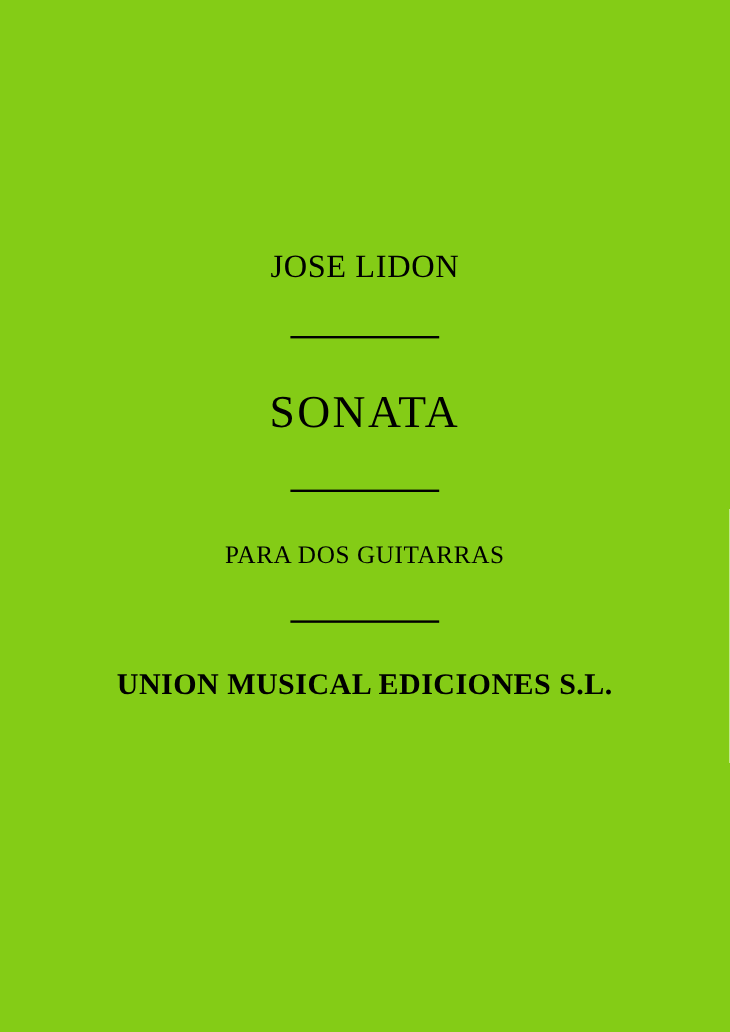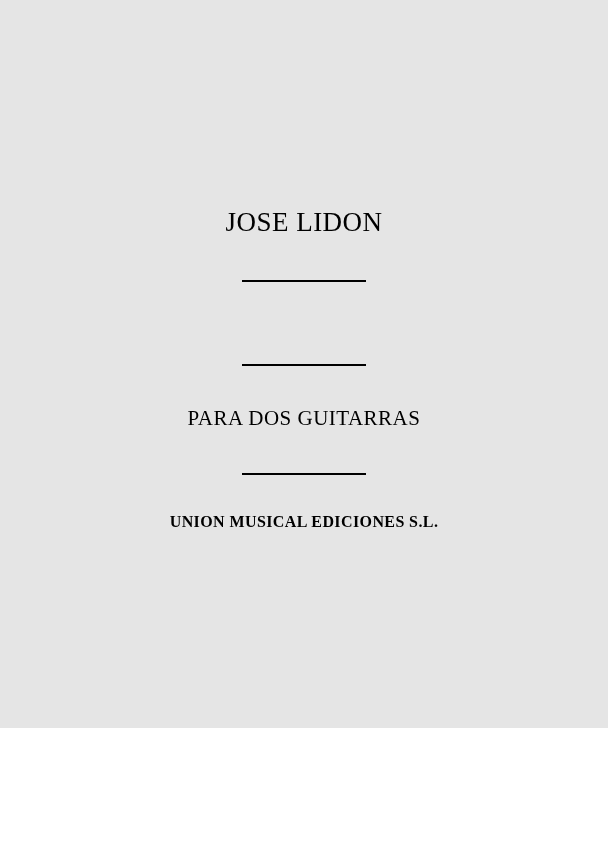--- a/index.html
+++ b/index.html
@@ -3,22 +3,22 @@
 <meta charset="utf-8">
 <style>
   html, body {
     margin: 0;
     padding: 0;
     background: #ffffff;
   }
   .page {
     position: relative;
     width: 608px;
-    height: 728px;
-    background: #e5e5e5;
+    height: 860px;
+    background: #84cc16;
     overflow: hidden;
     font-family: "Liberation Serif", serif;
     color: #000000;
   }
   .title-block {
     position: absolute;
     left: 0;
     top: 208px;
     width: 608px;
     display: flex;
@@ -58,21 +58,21 @@
     font-family: "Liberation Serif", serif;
     font-size: 21px;
     letter-spacing: 0.5px;
     text-align: center;
     white-space: nowrap;
   }
   .gap-e { height: 42px; }
   .gap-f { height: 38px; }
   .line-publisher {
     font-family: "Liberation Serif", serif;
-    font-size: 16px;
+    font-size: 25px;
     font-weight: bold;
     letter-spacing: 0.4px;
     text-align: center;
     white-space: nowrap;
   }
 </style>
 </head>
 <body>
 
 <div class="page">
@@ -80,20 +80,21 @@
   <div class="title-block">
 
     <div class="line-author">JOSE LIDON</div>
 
     <div class="gap-a"></div>
     <div class="rule-wrap">
       <div class="rule"></div>
     </div>
     <div class="gap-b"></div>
 
+    <div class="line-title">SONATA</div>
 
     <div class="gap-c"></div>
     <div class="rule-wrap">
       <div class="rule"></div>
     </div>
     <div class="gap-d"></div>
 
     <div class="line-subtitle">PARA DOS GUITARRAS</div>
 
     <div class="gap-e"></div>

